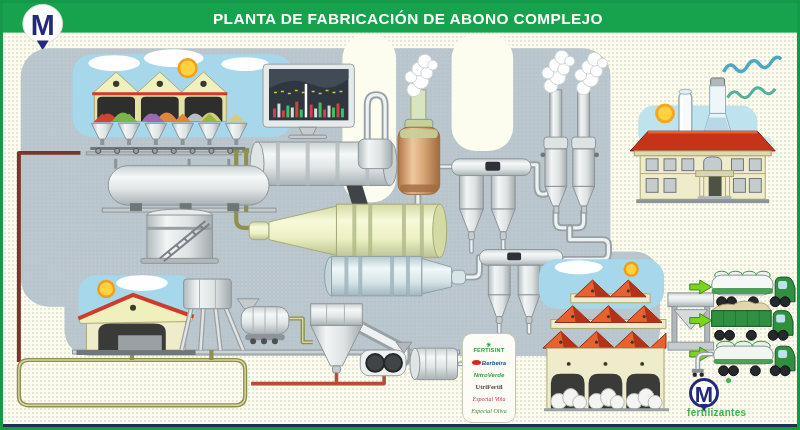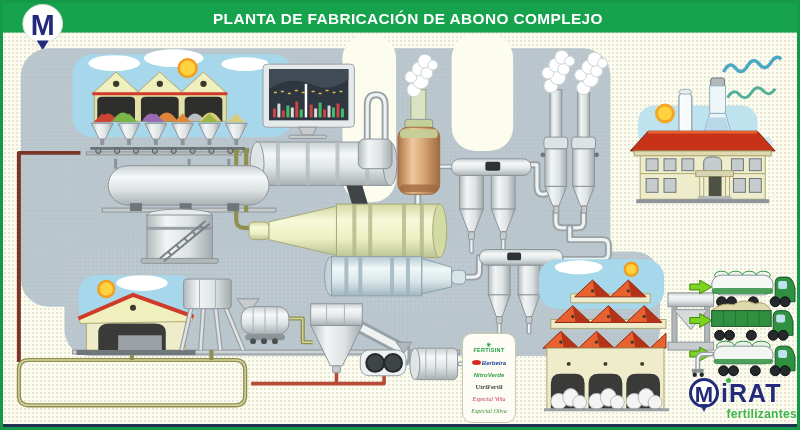--- a/index.html
+++ b/index.html
@@ -33,21 +33,21 @@
   .b3{color:#2f9e43;font-weight:bold;font-style:italic;font-size:6px;}
   .b4{color:#4a4a46;font-weight:bold;font-size:6.5px;font-family:"Liberation Serif",serif;}
   .b5{color:#c03a52;font-style:italic;font-size:6px;font-family:"Liberation Serif",serif;}
   .b6{color:#3f8f3a;font-style:italic;font-size:6px;font-family:"Liberation Serif",serif;}
   
   .mirat{position:absolute;left:684px;top:374px;width:110px;height:46px;}
   .mirat-row{display:flex;align-items:center;}
   .m-emblem{width:34px;height:36px;flex:0 0 auto;}
   .m-rest{color:#232a7c;font-weight:bold;font-size:25px;letter-spacing:1px;line-height:1;position:relative;top:-2px;}
   .m-idot{position:absolute;left:39px;top:1px;width:5px;height:5px;border-radius:50%;background:#3cb54a;}
-  .m-tag{color:#3cb54a;font-weight:bold;font-size:12px;text-align:right;margin-top:-6px;letter-spacing:.3px;}
+  .m-tag{color:#3cb54a;font-weight:bold;font-size:10px;text-align:left;margin-top:-6px;letter-spacing:.3px;}
   .bottom-edge{position:absolute;left:0;right:0;bottom:0;height:3px;background:#22304f;}
 </style>
 </head>
 <body>
 
 <div class="page">
 
 <svg class="scene" viewBox="0 0 800 430" preserveAspectRatio="none">
   <defs>
     <linearGradient id="gM" x1="0" y1="0" x2="0" y2="1">
@@ -598,20 +598,19 @@
   <div class="brand b6"><span>Especial Oliva</span></div>
 </div>
 
 <div class="mirat">
   <div class="mirat-row">
     <svg class="m-emblem" viewBox="0 0 34 36">
       <circle cx="17" cy="16" r="13.5" fill="#ffffff" stroke="#232a7c" stroke-width="3"></circle>
       <text x="17" y="25" text-anchor="middle" style="fill:#232a7c;font-size:22px;font-weight:bold;">M</text>
       <path d="M13,27 L21,27 L17,35 Z" fill="#232a7c"></path>
     </svg>
-    <span class="m-rest">iRAT</span>
     <span class="m-idot"></span>
   </div>
   <div class="m-tag">fertilizantes</div>
 </div>
 
 <div class="bottom-edge"></div>
 </div>
 
 </body></html>

